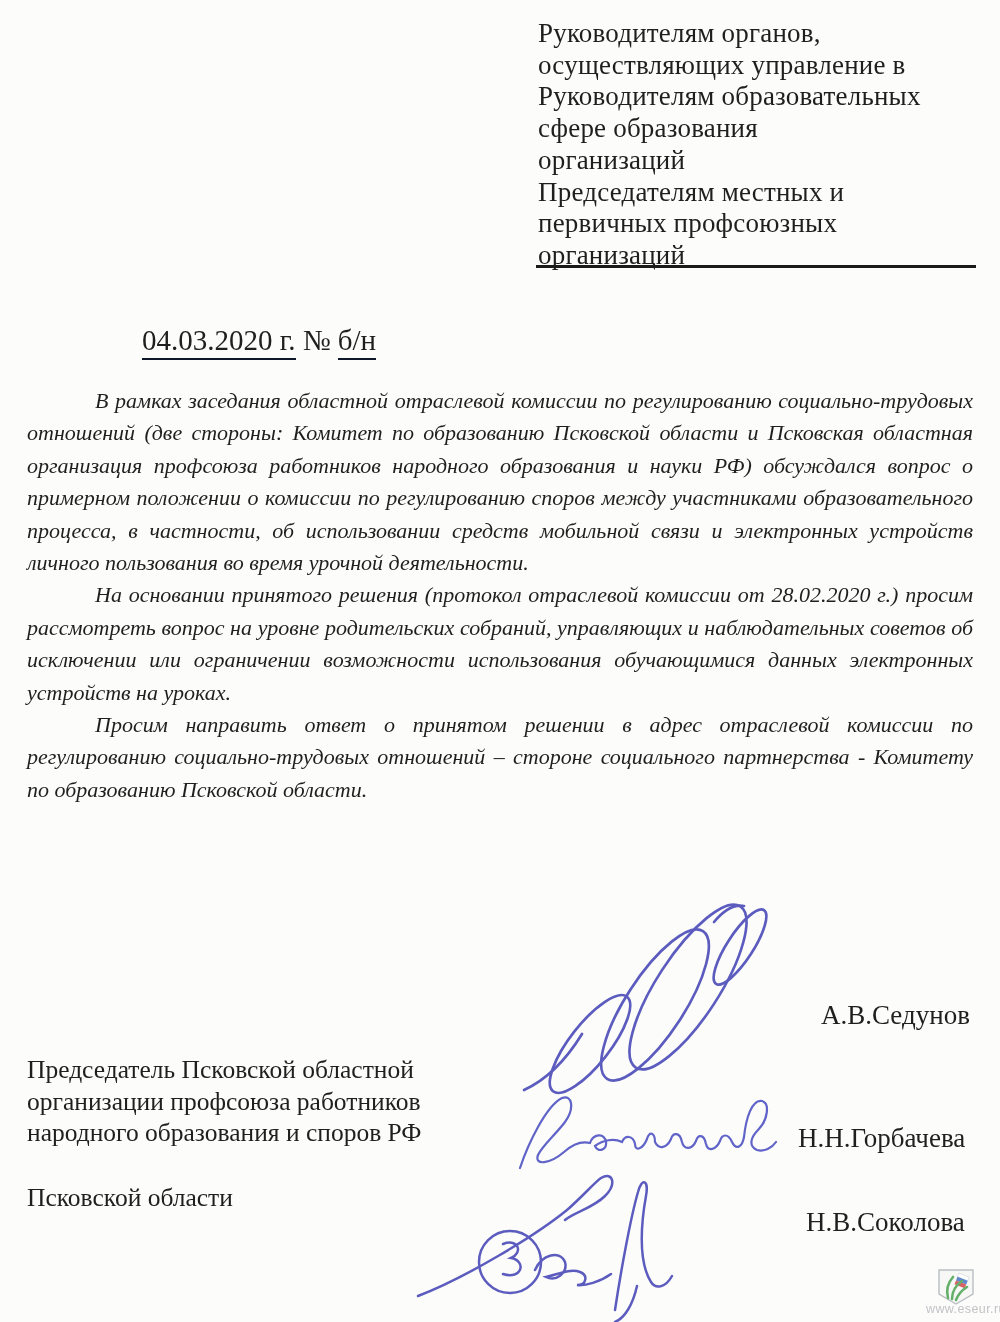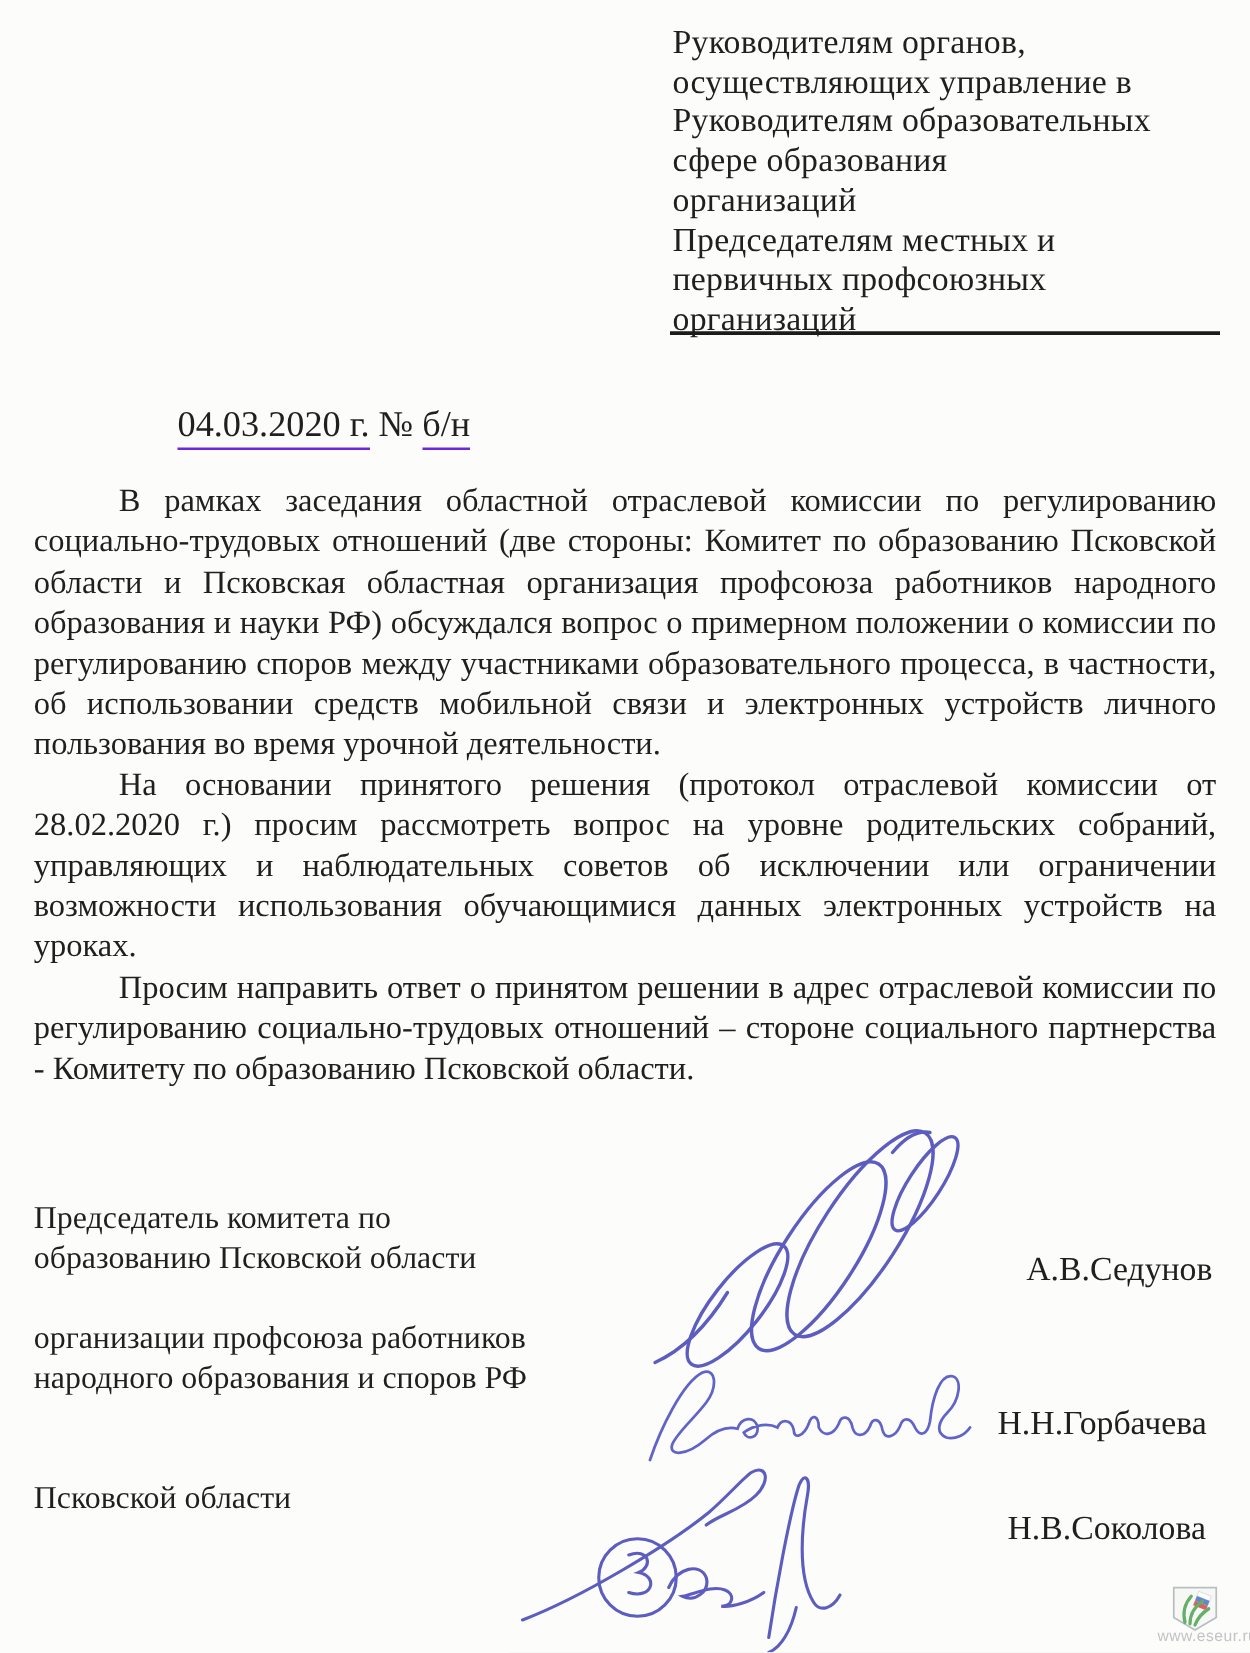--- a/index.html
+++ b/index.html
@@ -12,24 +12,24 @@
     position:absolute;left:538px;top:18px;width:445px;
     font-size:27px;line-height:31.7px;letter-spacing:.2px;
   }
   .recipient-rule{
     position:absolute;left:536px;top:265px;width:440px;height:3px;
     background:#1b1b1b;
   }
   .date-line{
     position:absolute;left:142px;top:324px;font-size:29px;white-space:nowrap;
   }
-  .u{border-bottom:2px solid #6d28d9;padding-bottom:2px;}
+  .u{border-bottom:2px solid #0f172a;padding-bottom:2px;}
   .body-text{
     position:absolute;left:27px;top:385px;width:946px;
-    font-size:26px;line-height:32.4px;text-align:justify;
+    font-size:22px;line-height:32.4px;text-align:justify;font-style:italic;
   }
   .body-text p{margin:0;text-indent:68px;}
   .sig-title{
     position:absolute;left:27px;font-size:25.5px;line-height:31.7px;
   }
   .sig-name{
     position:absolute;font-size:27px;white-space:nowrap;
   }
   .sig-svg{position:absolute;pointer-events:none;}
   .wm-logo{position:absolute;left:936px;top:1266px;width:40px;height:41px;opacity:.8;}
@@ -59,27 +59,24 @@
   <div class="date-line">
     <span class="u">04.03.2020 г.</span><span>&nbsp;</span><span>№</span><span>&nbsp;</span><span class="u">б/н</span>
   </div>
 
   <div class="body-text">
     <p>В рамках заседания областной отраслевой комиссии по регулированию социально-трудовых отношений (две стороны: Комитет по образованию Псковской области и Псковская областная организация профсоюза работников народного образования и науки РФ) обсуждался вопрос о примерном положении о комиссии по регулированию споров между участниками образовательного процесса, в частности, об использовании средств мобильной связи и электронных устройств личного пользования во время урочной деятельности.</p>
     <p>На основании принятого решения (протокол отраслевой комиссии от 28.02.2020 г.) просим рассмотреть вопрос на уровне родительских собраний, управляющих и наблюдательных советов об исключении или ограничении возможности использования обучающимися данных электронных устройств на уроках.</p>
     <p>Просим направить ответ о принятом решении в адрес отраслевой комиссии по регулированию социально-трудовых отношений – стороне социального партнерства - Комитету по образованию Псковской области.</p>
   </div>
 
-  <div class="sig-title" style="top:958px">
-    <div>Председатель комитета по</div>
-    <div>образованию Псковской области</div>
-  </div>
   <div class="sig-name" style="left:821px;top:1000px">А.В.Седунов</div>
 
   <div class="sig-title" style="top:1054px">
+    <div>Председатель Псковской областной</div>
     <div>организации профсоюза работников</div>
     <div>народного образования и споров РФ</div>
   </div>
   <div class="sig-name" style="left:798px;top:1123px">Н.Н.Горбачева</div>
 
   <div class="sig-title" style="top:1182px">
     <div>Псковской области</div>
   </div>
   <div class="sig-name" style="left:806px;top:1207px">Н.В.Соколова</div>
 

